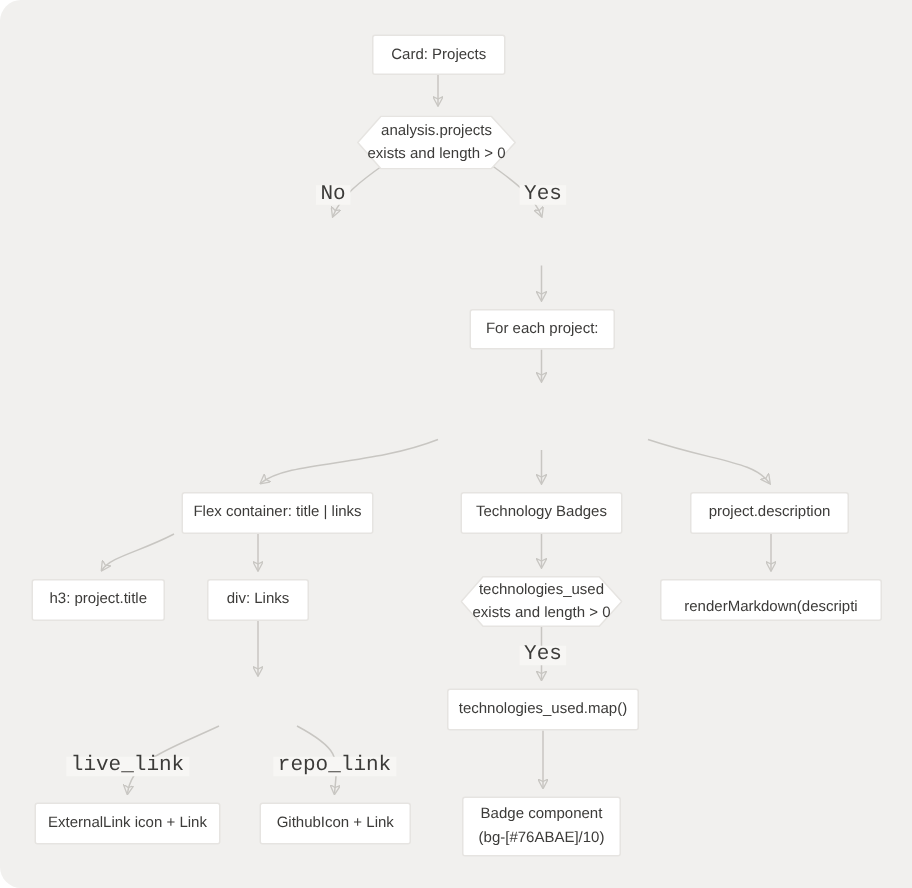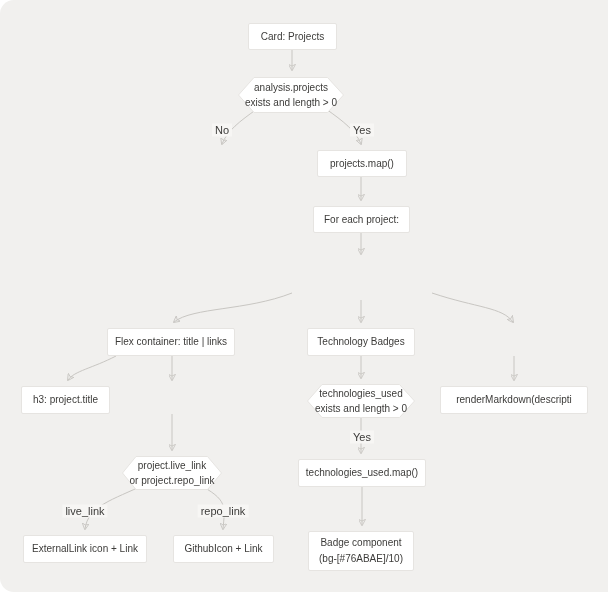--- a/index.html
+++ b/index.html
@@ -40,21 +40,21 @@
     position:absolute;
     display:flex;flex-direction:column;justify-content:center;
     font-size:10px;line-height:15px;text-align:center;white-space:nowrap;
   }
   .hex svg{position:absolute;left:0;top:0;}
   .hex span{position:relative;}
   .hex polygon{fill:var(--node-bg);stroke:var(--node-border);stroke-width:1;}
   .edge-label{
     position:absolute;transform:translate(-50%,-50%);
     background:var(--label-bg);
-    padding:0 3px;font-size:11px;line-height:13px;white-space:nowrap;
+    padding:0 3px;font-size:14px;line-height:13px;white-space:nowrap;font-family:Liberation Mono, monospace;
   }
 </style>
 </head>
 <body>
 
 <div class="canvas">
 
   <svg class="edges" viewBox="0 0 608 592" xmlns="http://www.w3.org/2000/svg">
     <defs>
       <marker id="arrow" viewBox="0 0 8 8" refX="6.5" refY="4" markerWidth="7" markerHeight="7" orient="auto">
@@ -89,64 +89,60 @@
       <polygon points="16,0.5 89.5,0.5 105.5,18 89.5,35.5 16,35.5 0.5,18"></polygon>
     </svg>
     <span>analysis.projects</span>
     <span>exists and length &gt; 0</span>
   </div>
 
   <div class="edge-label" style="left:222px;top:130px;">No</div>
   <div class="edge-label" style="left:362px;top:130px;">Yes</div>
 
 
-  <div class="node" style="left:317px;top:150px;width:90px;height:27px;">
-    <span>projects.map()</span>
-  </div>
 
   <div class="node" style="left:313px;top:206px;width:97px;height:27px;text-align:center;">
     <span>For each project:</span>
   </div>
 
 
-  <div class="node" style="left:107px;top:328px;width:128px;height:28px;">
+  <div class="node" style="left:121px;top:328px;width:128px;height:28px;">
     <span>Flex container: title | links</span>
   </div>
 
   <div class="node" style="left:307px;top:328px;width:108px;height:28px;">
     <span>Technology Badges</span>
   </div>
 
+  <div class="node" style="left:460px;top:328px;width:106px;height:28px;">
+    <span>project.description</span>
+  </div>
 
   <div class="node" style="left:21px;top:386px;width:89px;height:28px;">
     <span>h3: project.title</span>
   </div>
 
+  <div class="node" style="left:138px;top:386px;width:68px;height:28px;">
+    <span>div: Links</span>
+  </div>
 
   <div class="hex" style="left:307px;top:384px;width:108px;height:34px;">
     <svg width="108" height="34">
       <polygon points="15,0.5 92.5,0.5 107.5,17 92.5,33.5 15,33.5 0.5,17"></polygon>
     </svg>
     <span>technologies_used</span>
     <span>exists and length &gt; 0</span>
   </div>
 
-  <div class="node" style="left:440px;top:386px;width:148px;height:28px;">
+  <div class="node" style="left:440px;top:386px;width:148px;height:28px;justify-content:flex-end;">
     <span>renderMarkdown(descripti</span>
   </div>
 
   <div class="edge-label" style="left:362px;top:437px;">Yes</div>
 
-  <div class="hex" style="left:122px;top:456px;width:100px;height:34px;">
-    <svg width="100" height="34">
-      <polygon points="14,0.5 85.5,0.5 99.5,17 85.5,33.5 14,33.5 0.5,17"></polygon>
-    </svg>
-    <span>project.live_link</span>
-    <span>or project.repo_link</span>
-  </div>
 
   <div class="node" style="left:298px;top:459px;width:128px;height:28px;">
     <span>technologies_used.map()</span>
   </div>
 
   <div class="edge-label" style="left:85px;top:511px;">live_link</div>
   <div class="edge-label" style="left:223px;top:511px;">repo_link</div>
 
   <div class="node" style="left:173px;top:535px;width:101px;height:28px;">
     <span>GithubIcon + Link</span>

